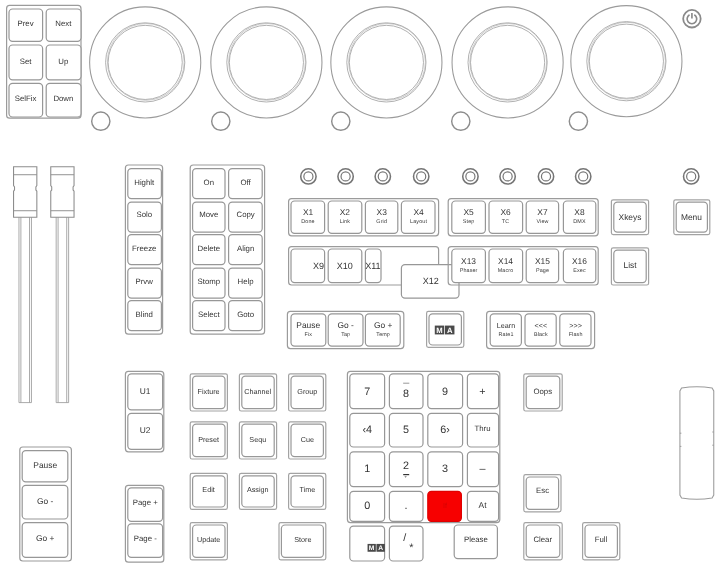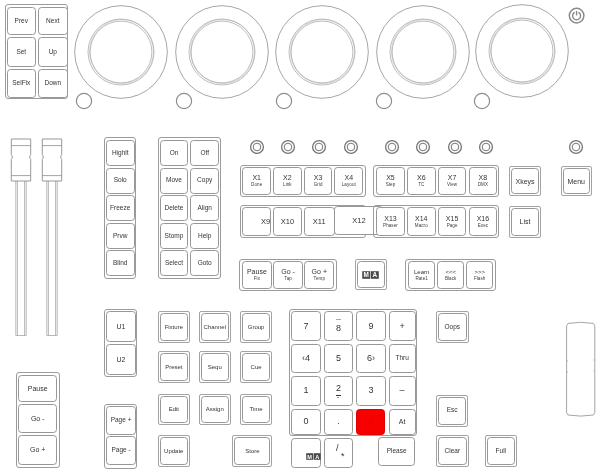--- a/index.html
+++ b/index.html
@@ -296,25 +296,25 @@
 <div class="g" style="left:239.5px;top:205.2px;width:126.3px;height:33.2px"></div>
 
 <div class="k" style="left:242.3px;top:207.3px;width:28.8px;height:29.2px;font-size:7.5px;align-items:flex-end;">
       <span>X9</span>
     </div>
 
 <div class="k" style="left:273.0px;top:207.3px;width:28.8px;height:29.2px;font-size:7.5px;">
       <span>X10</span>
     </div>
 
-<div class="k" style="left:303.7px;top:207.3px;width:31px;height:29.2px;font-size:7.5px;">
+<div class="k" style="left:303.7px;top:207.3px;width:14px;height:29.2px;font-size:7.5px;">
       <span>X11</span>
     </div>
 
-<div class="k" style="left:334.4px;top:206px;width:49px;height:29.2px;font-size:7.5px;">
+<div class="k" style="left:334.4px;top:220px;width:49px;height:29.2px;font-size:7.5px;">
       <span>X12</span>
     </div>
 
 <div class="g" style="left:373.2px;top:205.2px;width:126.3px;height:33.2px"></div>
 
 <div class="k" style="left:376.1px;top:207.3px;width:28.8px;height:29.2px;font-size:7px;">
       <span>X13</span>
       <span class="sub" style="font-size:4.5px">Phaser</span>
     </div>
 

